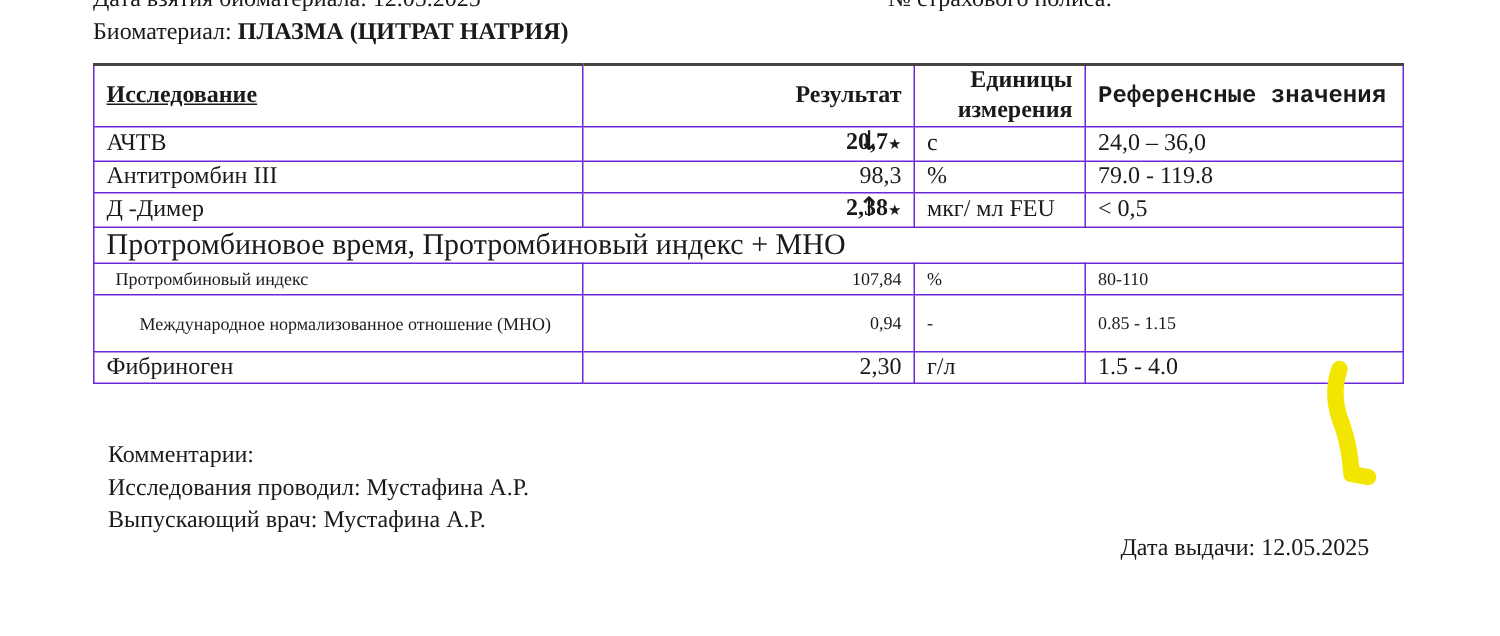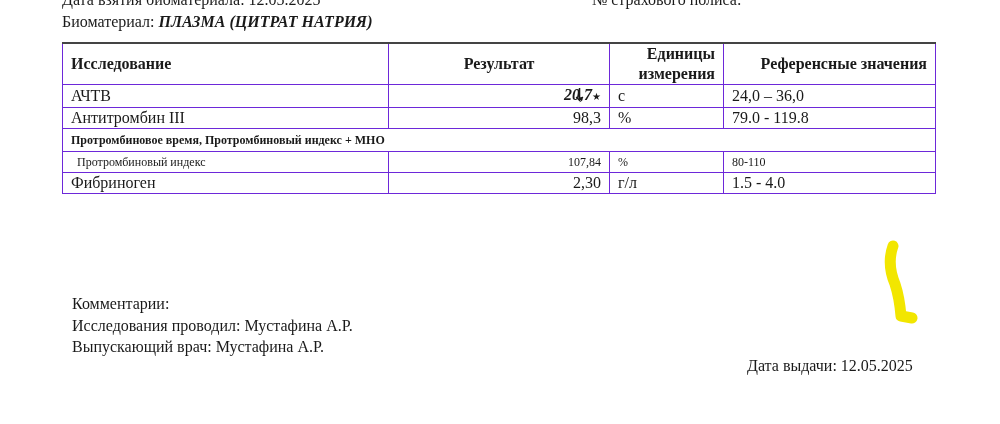--- a/index.html
+++ b/index.html
@@ -2,40 +2,40 @@
 <html><head>
 <meta charset="utf-8">
 <style>
   html, body { margin: 0; padding: 0; }
   body {
     width: 1000px; height: 424px; background: #ffffff; position: relative; overflow: hidden;
     font-family: "Liberation Serif", "DejaVu Serif", serif; color: #1a1a1a;
   }
   .abs { position: absolute; white-space: nowrap; }
   .hdr-line { font-size: 16px; }
-  .b { font-weight: bold; font-style: italic; }
+  .b { font-weight: bold; }
   table.res {
     position: absolute; left: 62px; top: 42px; width: 873px;
     border-collapse: collapse; table-layout: fixed;
   }
   table.res td, table.res th {
     border: 1px solid #6d28d9; padding: 0 8px; font-size: 16px; vertical-align: middle;
   }
   table.res tr.top-border th { border-top: 2px solid #444; }
   table.res th { font-weight: bold; height: 40px; }
-  th.c-name { text-align: left; }
-  th.c-res { text-align: center; }
+  th.c-name { text-align: left; text-decoration: underline; }
+  th.c-res { text-align: right; }
   th.c-unit { text-align: right; line-height: 20px; }
-  th.c-ref { text-align: right; }
+  th.c-ref { text-align: left; font-family: Liberation Mono, monospace; }
   tr.r td { height: 20px; line-height: 20px; }
   tr.small td { font-size: 12px; }
   td.res-cell { text-align: right; position: relative; }
   .arrow { position: absolute; right: 22px; top: 0; font-size: 18px; font-family: "DejaVu Sans", sans-serif; }
   .star { font-size: 10px; font-family: "DejaVu Sans", sans-serif; font-weight: normal; }
-  tr.section td { font-weight: bold; font-size: 12px; height: 22px; }
+  tr.section td { font-weight: normal; font-size: 20px; height: 22px; }
   tr.mno td { height: 37px; }
   .mno-text { text-align: justify; text-align-last: left; line-height: 16px; font-size: 12px; }
   .mno-text .indent { display: inline-block; width: 22px; }
   .sub-name { padding-left: 14px !important; }
   .marker {
     position: absolute; left: 880px; top: 238px; width: 60px; height: 90px;
   }
 </style>
 </head>
 <body>
@@ -78,30 +78,47 @@
     <td>24,0 – 36,0</td>
   </tr>
   <tr class="r">
     <td>Антитромбин III</td>
     <td class="res-cell">
       <span>98,3</span>
     </td>
     <td>%</td>
     <td>79.0 - 119.8</td>
   </tr>
+  <tr class="r">
+    <td>Д -Димер</td>
+    <td class="res-cell">
+      <span class="b">2,38</span><span class="star">★</span>
+      <span class="arrow">↑</span>
+    </td>
+    <td>мкг/ мл FEU</td>
+    <td>&lt; 0,5</td>
+  </tr>
 
   <tr class="section">
     <td colspan="4">Протромбиновое время, Протромбиновый индекс + МНО</td>
   </tr>
 
   <tr class="r small">
     <td class="sub-name">Протромбиновый индекс</td>
     <td class="res-cell">107,84</td>
     <td>%</td>
     <td>80-110</td>
+  </tr>
+  <tr class="mno small">
+    <td style="white-space:normal;">
+      <div class="mno-text"><span class="indent"></span><span>Международное нормализованное отношение (МНО)</span></div>
+    </td>
+    <td class="res-cell">0,94</td>
+    <td>-</td>
+    <td>0.85 - 1.15</td>
   </tr>
 
   <tr class="r">
     <td>Фибриноген</td>
     <td class="res-cell">2,30</td>
     <td>г/л</td>
     <td>1.5 - 4.0</td>
   </tr>
 </tbody>
   </table>

